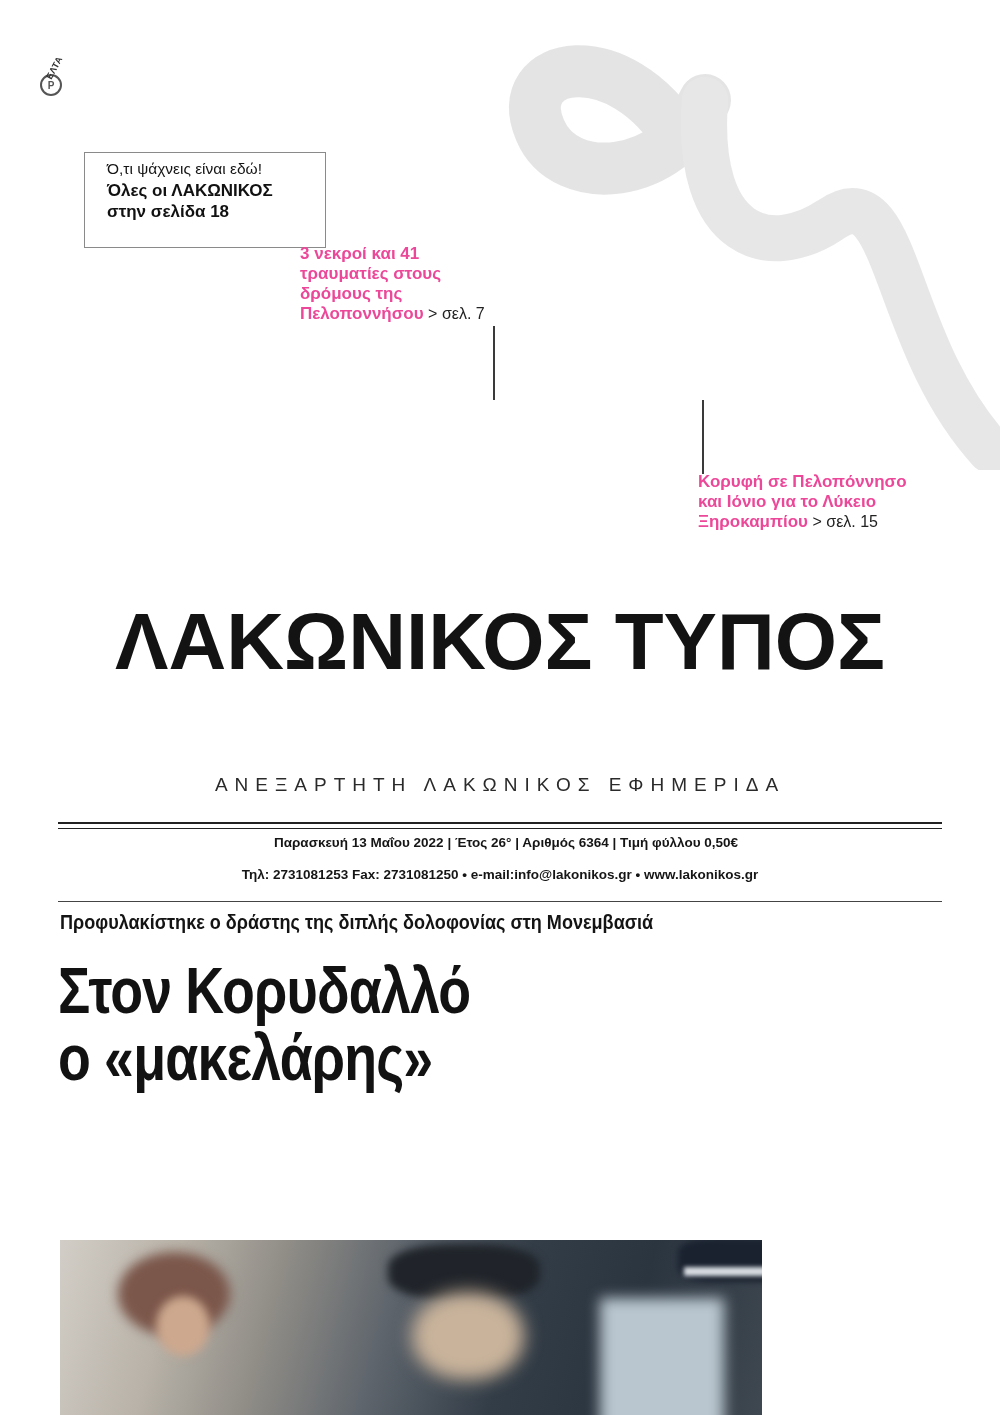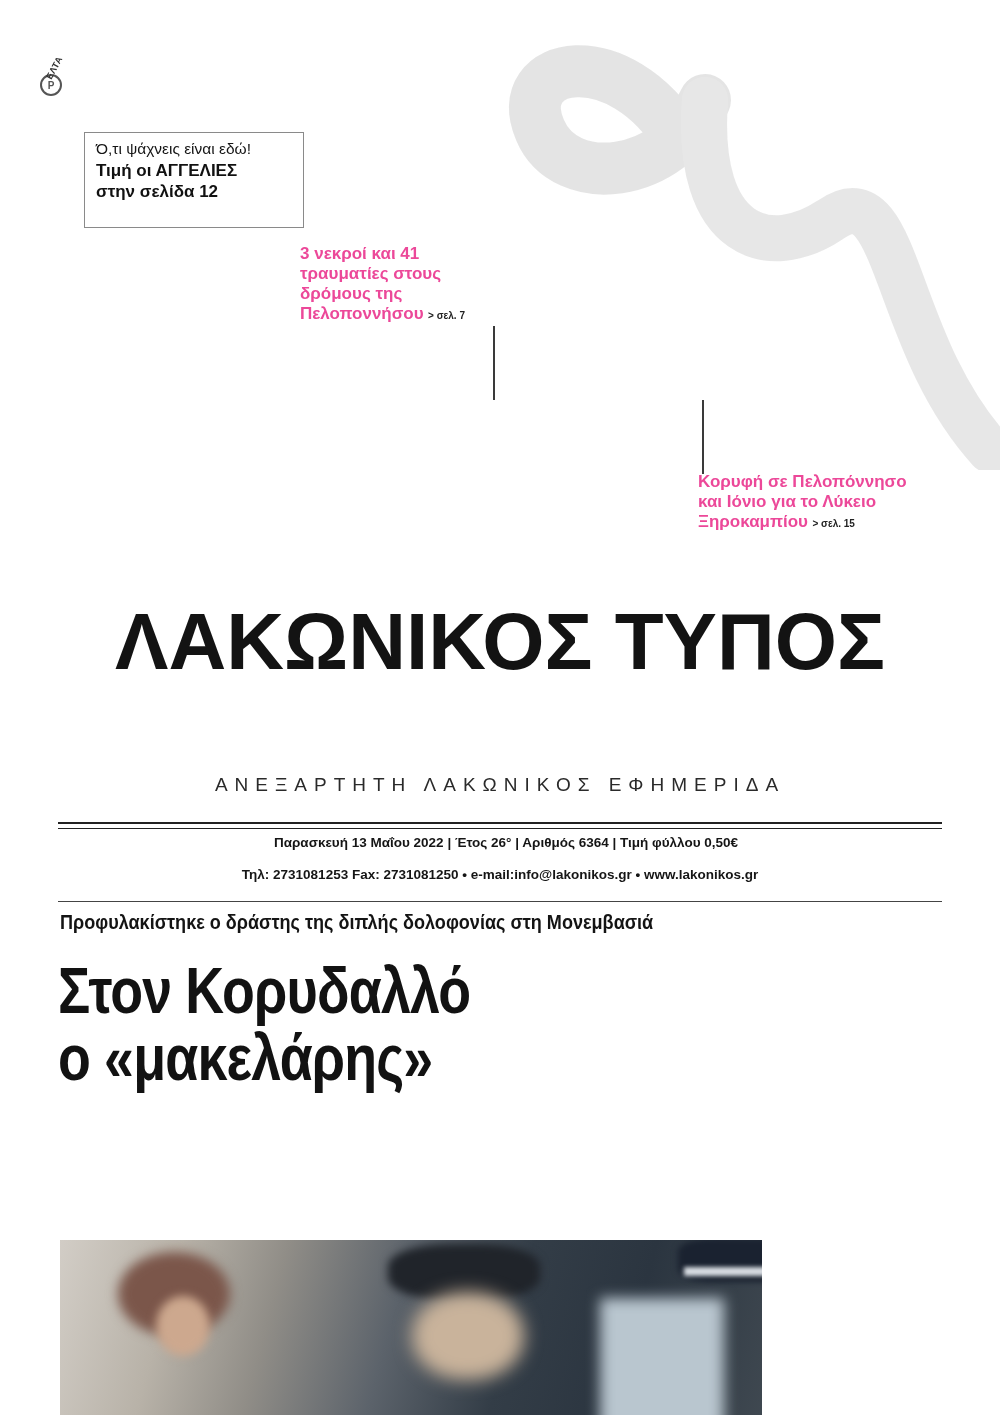--- a/index.html
+++ b/index.html
@@ -8,26 +8,26 @@
   .abs{position:absolute;}
   
   #watermark{position:absolute;left:470px;top:20px;width:560px;height:450px;z-index:0;opacity:.75;}
   .z{position:relative;z-index:2;}
   
   #stamps{left:38px;top:56px;width:40px;height:92px;}
   .elta{display:block;transform:rotate(-62deg);font-size:9px;font-weight:bold;letter-spacing:.5px;color:#333;}
   .press-circle{display:flex;align-items:center;justify-content:center;width:18px;height:18px;border:2px solid #555;
     border-radius:50%;font-size:10px;font-weight:bold;color:#555;margin:8px 0 6px 2px;}
   .barcode{width:16px;height:22px;margin-left:3px;background:repeating-linear-gradient(180deg,#222 0 1px,#fff 1px 3px);}
-  #classifieds{left:84px;top:40px;width:196px;height:80px;border:1px solid #8a8a8a;padding:7px 11px;box-sizing:content-box;}
+  #classifieds{left:84px;top:60px;width:196px;height:80px;border:1px solid #8a8a8a;padding:7px 22px;box-sizing:content-box;}
   #classifieds .l1{font-size:15.5px;color:#151515;margin-bottom:3px;}
   #classifieds .l2,#classifieds .l3{font-size:17px;font-weight:bold;line-height:1.22;}
   .teaser{top:56px;}
   .teaser .t-text{font-size:17px;font-weight:bold;line-height:1.18;color:#ec4899;}
-  .t-page{font-size:10px;font-weight:bold;color:#222;white-space:nowrap;}
+  .t-page{font-size:16px;font-weight:normal;color:#222;white-space:nowrap;}
   .tease-div{top:58px;width:2px;height:74px;background:#3a3a3a;}
   
   #np-title{left:0;right:0;top:126px;text-align:center;font-family:Liberation Sans, sans-serif;
     font-weight:700;font-size:80px;letter-spacing:0px;color:#131313;line-height:1;}
   #np-sub{left:0;right:0;top:218px;text-align:center;font-size:19px;letter-spacing:7px;color:#2a2a2a;}
   .hrule{background:#222;height:1.5px;}
   #rule-a{left:58px;width:884px;top:244px;}
   #rule-b{left:58px;width:884px;top:248px;}
   #dateline{left:0;right:0;top:254px;text-align:center;font-size:13.5px;font-weight:bold;color:#151515;padding-left:12px;}
   #contactline{left:0;right:0;top:271px;text-align:center;font-size:13.5px;font-weight:bold;color:#151515;}
@@ -61,22 +61,22 @@
   </svg>
 
   <div id="stamps" class="abs z">
     <span class="elta">ΕΛΤΑ</span>
     <span class="press-circle">P</span>
     <span class="barcode"></span>
   </div>
 
   <div id="classifieds" class="abs z">
     <div class="l1">Ό,τι ψάχνεις είναι εδώ!</div>
-    <div class="l2">Τιμή οι ΑΓΓΕΛΙΕΣ</div>
-    <div class="l3">στην σελίδα 12</div>
+    <div class="l2">Όλες οι ΛΑΚΩΝΙΚΟΣ</div>
+    <div class="l3">στην σελίδα 18</div>
   </div>
 
   <div class="abs z teaser" style="left:300px;width:192px;">
     <span class="t-text">3 νεκροί και 41 τραυματίες στους δρόμους της Πελοποννήσου</span>
     <span class="t-page">&gt; σελ. 7</span>
   </div>
   <div class="abs z tease-div" style="left:493px;"></div>
   <div class="abs z tease-div" style="left:702px;"></div>
   <div class="abs z teaser" style="left:698px;width:228px;">
     <span class="t-text">Κορυφή σε Πελοπόννησο και Ιόνιο για το Λύκειο Ξηροκαμπίου</span>

